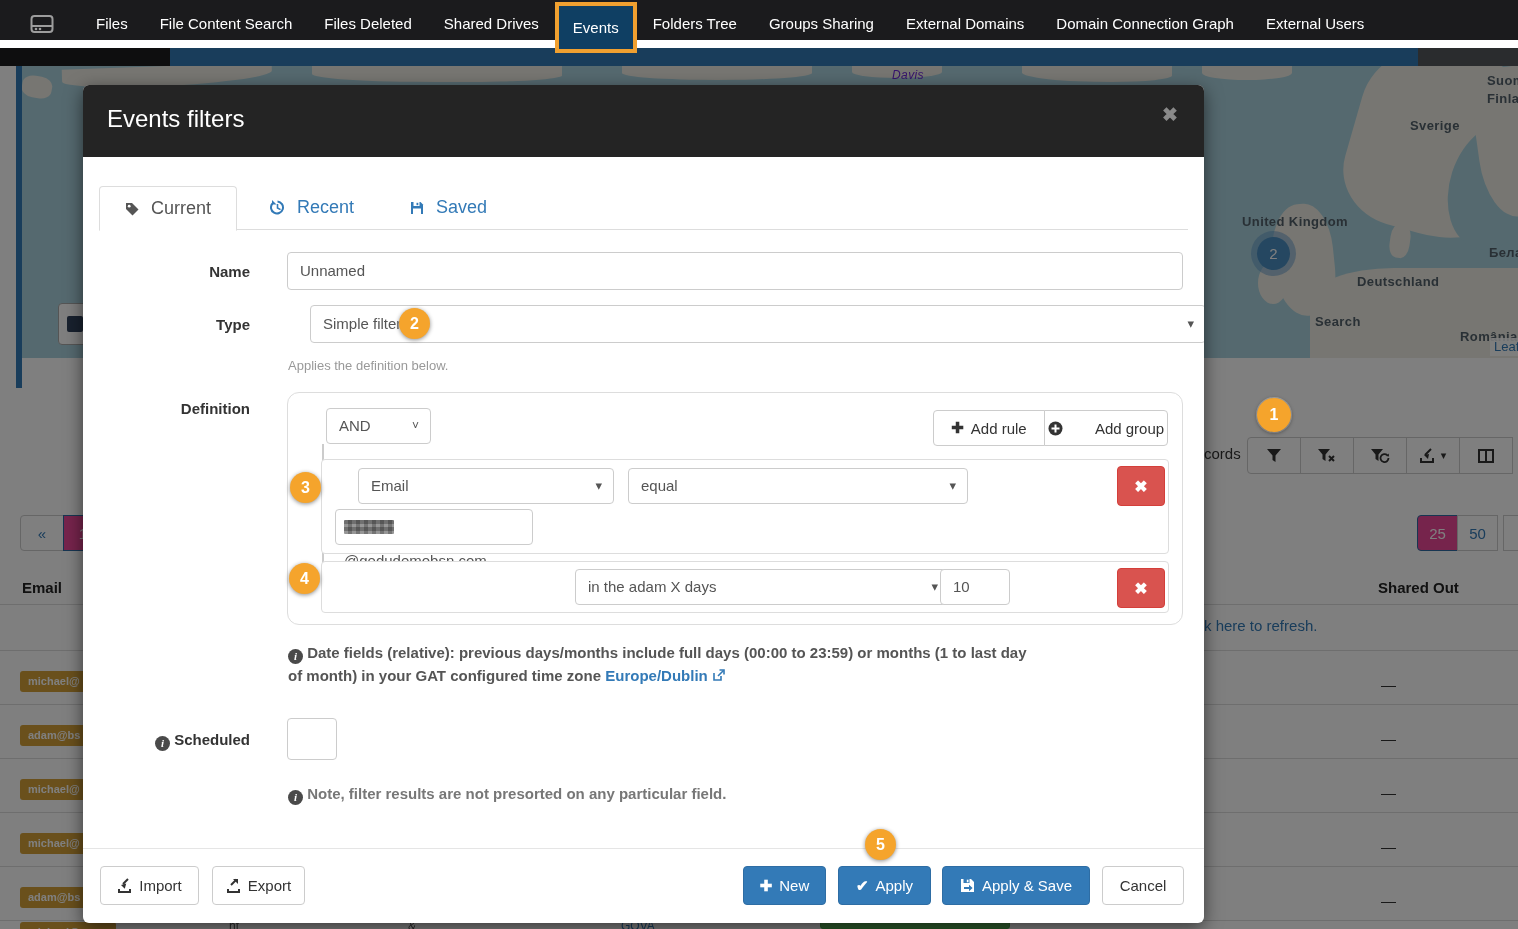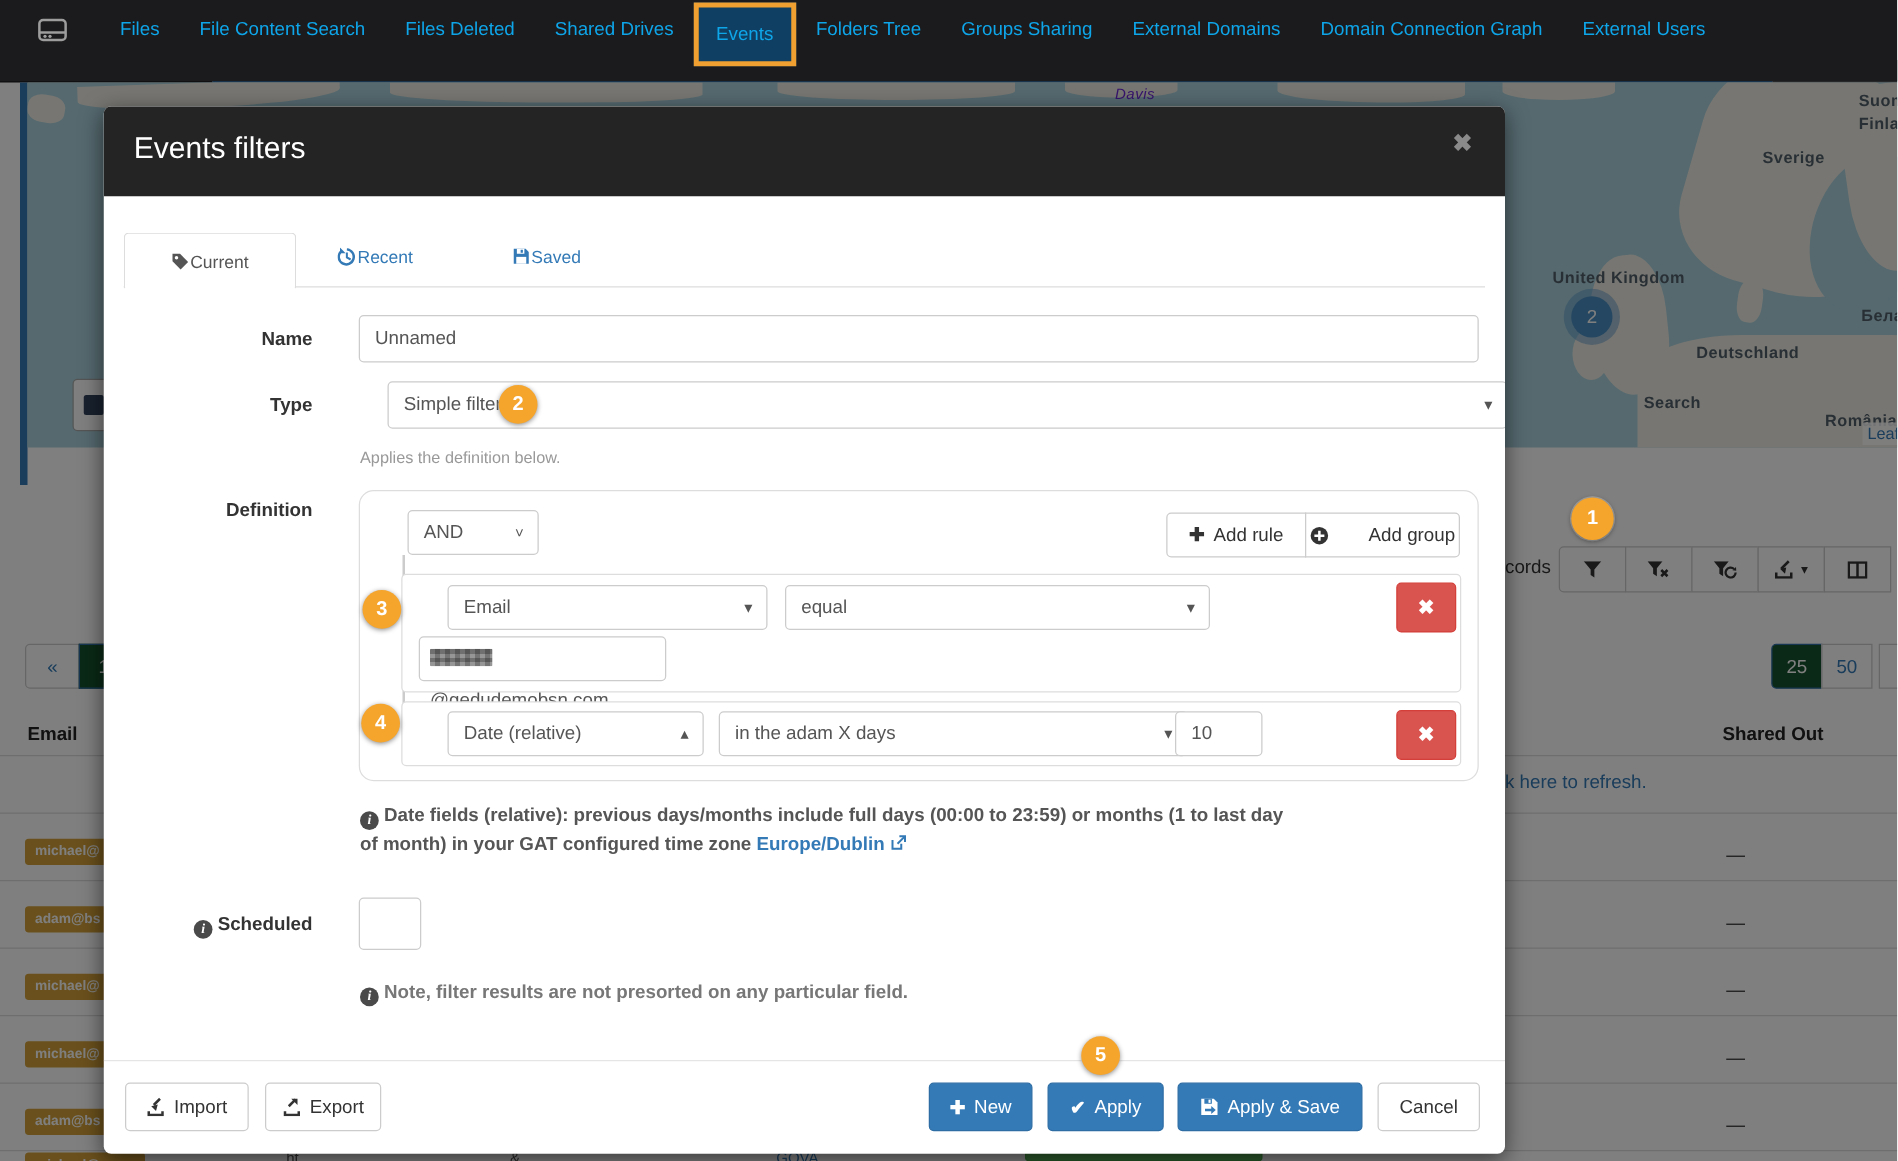--- a/index.html
+++ b/index.html
@@ -2,21 +2,21 @@
 <html><head>
 <meta charset="utf-8">
 <style>
   *{margin:0;padding:0;box-sizing:border-box;}
   html,body{width:1518px;height:929px;overflow:hidden;}
   body{font-family:"Liberation Sans",sans-serif;background:#fff;position:relative;}
   .abs{position:absolute;}
   .screen{position:absolute;top:0;left:0;width:1518px;height:929px;overflow:hidden;background:#fff;}
 
   
-  .nav{position:absolute;top:0;left:0;width:1518px;height:65px;background:#1b1b1d;display:flex;align-items:flex-start;z-index:15;color:#0ea5e9;font-size:15px;}
+  .nav{position:absolute;top:0;left:0;width:1518px;height:40px;background:#1b1b1d;display:flex;align-items:flex-start;z-index:15;color:#ffffff;font-size:15px;}
   .brand{margin:14px 26px 0 30px;display:flex;}
   .nav-item{padding:0 16px;height:48px;line-height:48px;cursor:pointer;white-space:nowrap;}
   .nav-item.events{height:51px;line-height:43px;margin-top:2px;background:#0f3f63;border:4px solid #f0a030;padding:0 14px;position:relative;z-index:2;}
 
   
   .bar-left{left:0;top:48px;width:170px;height:18px;background:#1c1c1e;}
   .bar-blue{left:170px;top:48px;width:1248px;height:18px;background:#337ab7;}
   .bar-right{left:1418px;top:48px;width:100px;height:18px;background:#55585c;}
 
   
@@ -32,38 +32,38 @@
   .map-ctl .sq{width:16px;height:16px;background:#31425c;border-radius:2px;}
   .attribution{position:absolute;left:1468px;top:272px;width:60px;height:18px;background:rgba(255,255,255,.85);color:#337ab7;font-size:13px;padding:1px 4px;white-space:nowrap;overflow:hidden;}
 
   
   .frag{color:#333;font-size:15px;}
   .link{color:#337ab7;font-size:15px;}
   .toolbar{left:1247px;top:437px;display:flex;}
   .tb-btn{width:54px;height:37px;background:#fff;border:1px solid #ccc;margin-left:-1px;display:flex;align-items:center;justify-content:center;cursor:pointer;}
   .tb-btn:first-child{border-radius:4px 0 0 4px;margin-left:0;}
   .pg-btn{height:36px;background:#fff;border:1px solid #ccc;color:#337ab7;font-size:15px;display:flex;align-items:center;justify-content:center;cursor:pointer;position:absolute;top:515px;}
-  .pg-btn.active{background:#14532d;border-color:#2e6da4;color:#fff;}
+  .pg-btn.active{background:#ec4899;border-color:#2e6da4;color:#fff;}
   .th{font-size:15px;font-weight:bold;color:#222;position:absolute;}
   .sep{position:absolute;left:0;width:1518px;height:1px;background:#ddd;}
   .gold-badge{position:absolute;left:20px;background:#d4a138;color:#fff;font-size:11px;font-weight:bold;border-radius:3px;padding:4px 8px;width:96px;height:21px;white-space:nowrap;overflow:hidden;cursor:pointer;}
   .dash{position:absolute;left:1381px;color:#333;font-size:15px;}
   .green-btn{position:absolute;left:820px;top:917px;width:190px;height:12px;background:#5cb85c;border:1px solid #4cae4c;border-radius:3px;}
   .bfrag{position:absolute;top:919px;color:#555;font-size:12px;}
 
   
   .backdrop{position:absolute;left:0;top:48px;width:1518px;height:881px;background:rgba(0,0,0,.5);z-index:5;}
 
   
   .modal{position:absolute;left:83px;top:85px;width:1121px;height:838px;background:#fff;border-radius:6px;box-shadow:0 5px 18px rgba(0,0,0,.55);z-index:10;overflow:hidden;}
   .m-header{position:absolute;left:0;top:0;width:1121px;height:72px;background:#242424;}
   .m-title{position:absolute;left:24px;top:20px;color:#fff;font-size:24px;font-weight:500;}
   .m-close{position:absolute;right:26px;top:18px;color:#8a8a8a;font-size:19px;font-weight:bold;cursor:pointer;}
   .tabbar{position:absolute;left:16px;top:100px;width:1089px;height:45px;border-bottom:1px solid #ddd;}
-  .tab{position:absolute;font-size:14px;display:flex;align-items:center;gap:1px;cursor:pointer;}
+  .tab{position:absolute;font-size:18px;display:flex;align-items:center;gap:12px;cursor:pointer;}
   .tab.active{left:0;top:1px;width:138px;height:45px;background:#fff;border:1px solid #ddd;border-bottom-color:#fff;border-radius:4px 4px 0 0;color:#555;justify-content:center;}
   .tab.t-recent{left:171px;top:12px;color:#337ab7;}
   .tab.t-saved{left:311px;top:12px;color:#337ab7;}
 
   .flabel{position:absolute;left:0;width:167px;text-align:right;font-size:15px;font-weight:bold;color:#333;}
   .input,.sel{position:absolute;background:#fff;border:1px solid #ccc;border-radius:4px;height:38px;line-height:36px;color:#555;font-size:15px;padding:0 12px;}
   .sel{cursor:pointer;margin-left:23px;}
   .sel .caret{position:absolute;right:11px;top:0;color:#555;font-size:13px;}
   .defbox{position:absolute;left:204px;top:307px;width:896px;height:233px;border:1px solid #ddd;border-radius:12px;background:#fff;}
   .rulebox{position:absolute;border:1px solid #ddd;border-radius:4px;background:#fff;}
@@ -318,24 +318,20 @@
         </div>
         <div class="btn red" style="left:795px;top:6px;width:48px;height:40px;">
           <span>✖</span>
         </div>
         <div class="input" style="left:13px;top:49px;width:198px;height:36px;line-height:34px;padding:0 8px;">
           <span class="pixel"></span><span>@gedudemobsn.com</span>
         </div>
       </div>
 
       <div class="rulebox" style="left:33px;top:168px;width:848px;height:52px;">
-        <div class="sel" style="left:13px;top:7px;width:205px;height:36px;line-height:34px;">
-          <span>Date (relative)</span>
-          <span class="caret">▴</span>
-        </div>
         <div class="sel" style="left:230px;top:7px;width:375px;height:36px;line-height:34px;">
           <span>in the adam X days</span>
           <span class="caret">▾</span>
         </div>
         <div class="input" style="left:618px;top:7px;width:70px;height:36px;line-height:34px;">10</div>
         <div class="btn red" style="left:795px;top:6px;width:48px;height:40px;">
           <span>✖</span>
         </div>
       </div>
     </div>

